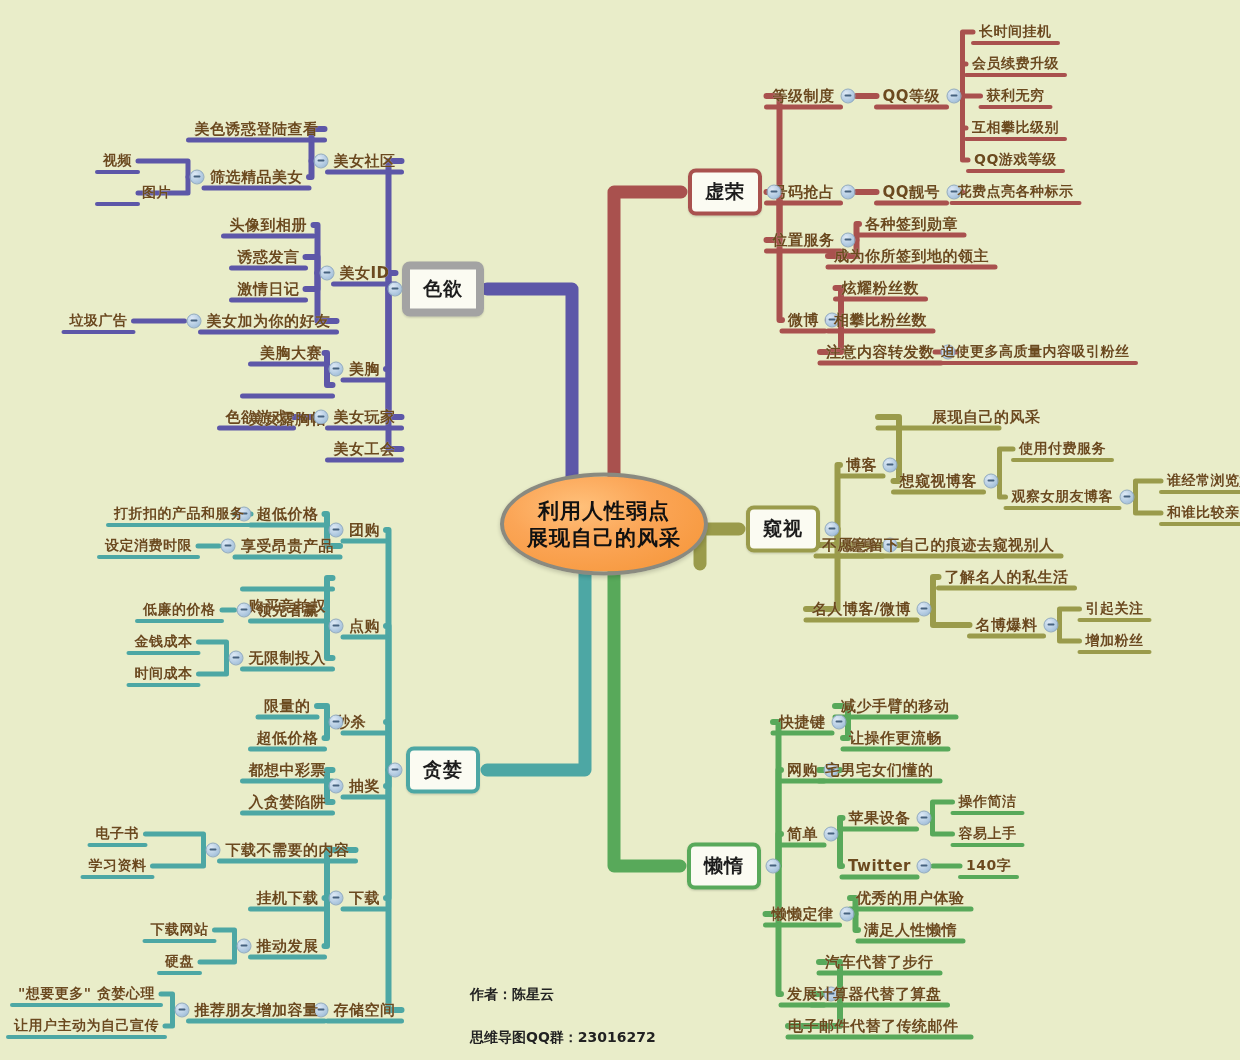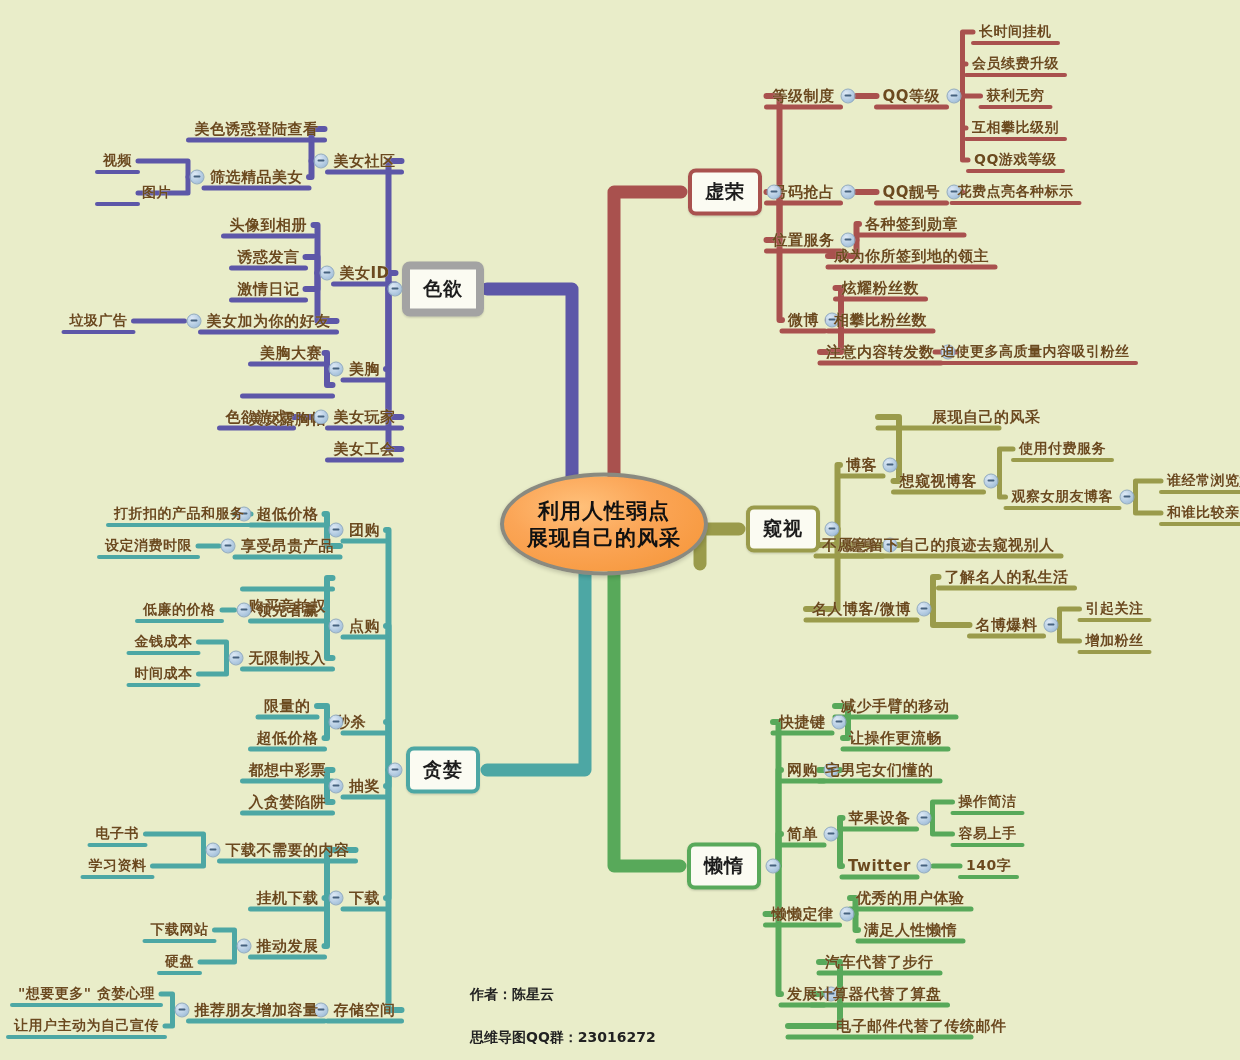--- a/index.html
+++ b/index.html
@@ -424,21 +424,21 @@
     <div class="tg" style="left: 924px; top: 866px;"></div>
     <div class="lbl sm" style="left: 966px; top: 866px;">140字</div>
     <div class="lbl" style="left: 771.5px; top: 914px;">懒懒定律</div>
     <div class="tg" style="left: 846.5px; top: 914px;"></div>
     <div class="lbl" style="left: 856px; top: 898px;">优秀的用户体验</div>
     <div class="lbl" style="left: 864px; top: 930px;">满足人性懒惰</div>
     <div class="lbl" style="left: 787px; top: 994px;">发展</div>
     <div class="tg" style="left: 831px; top: 994px;"></div>
     <div class="lbl" style="left: 825px; top: 962px;">汽车代替了步行</div>
     <div class="lbl" style="left: 817.5px; top: 994px;">计算器代替了算盘</div>
-    <div class="lbl" style="left: 836px; top: 1026px;">电子邮件代替了传统邮件</div>
+    <div class="lbl" style="left: 788px; top: 1026px;">电子邮件代替了传统邮件</div>
     <div class="node lazy" style="left: 724px; top: 866px;">懒惰</div>
     <div class="tg" style="left: 772.5px; top: 866px;"></div>
   </div>
 
 <div id="credits">
   <div>作者：陈星云</div>
   <div>思维导图QQ群：23016272</div>
   
 </div>
 

